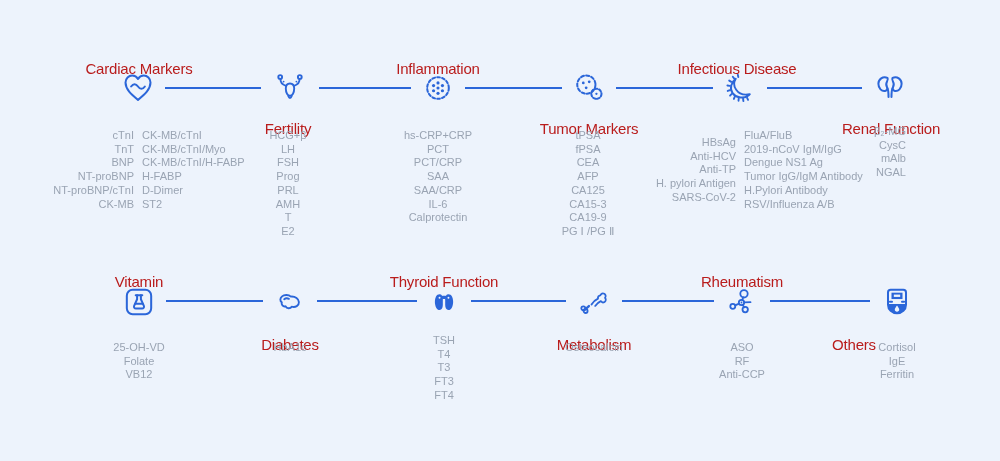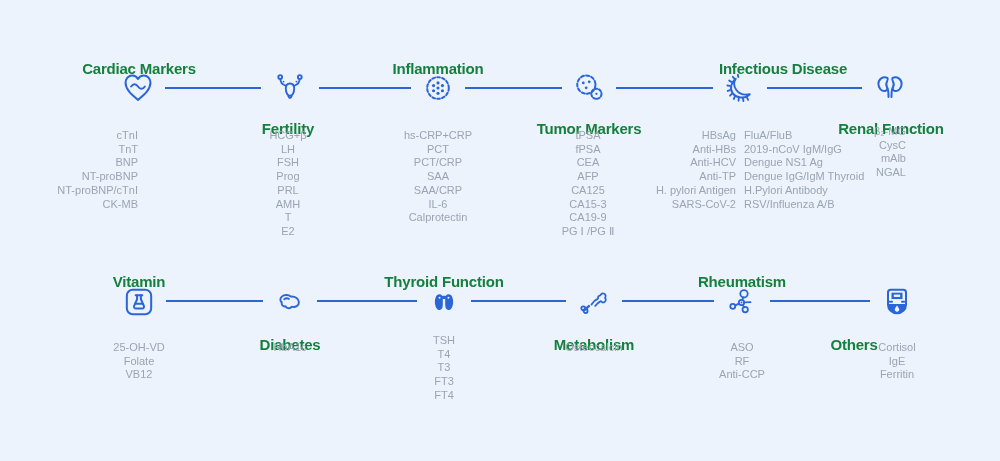--- a/index.html
+++ b/index.html
@@ -9,21 +9,21 @@
     font-family:"Liberation Sans",sans-serif;
   }
   .rowline{position:absolute;height:2px;background:#2b66d9;border-radius:1px;z-index:0;}
   .iconbox{
     position:absolute;transform:translate(-50%,-50%);
     background:#edf3fc;padding:0 9px;line-height:0;z-index:1;color:#2b66d9;
   }
   .iconbox svg{display:block;}
   .gtitle{
     position:absolute;transform:translateX(-50%);z-index:2;
-    font-size:15px;font-weight:700;color:#15803d;letter-spacing:-0.2px;white-space:nowrap;
+    font-size:15px;font-weight:400;color:#b91c1c;letter-spacing:-0.2px;white-space:nowrap;
   }
   .list{
     position:absolute;z-index:2;
     font-size:11px;line-height:13.7px;color:#9aa4b3;white-space:nowrap;
   }
   .list.center{transform:translateX(-50%);text-align:center;}
   .cols{display:flex;}
   .cols .col{width:50%;}
   .col.left{text-align:right;padding-right:4px;}
   .col.right{text-align:left;padding-left:4px;}
@@ -44,20 +44,28 @@
   </div>
   <div class="list cols" style="left:-52px;top:129px;width:380px;">
     <div class="col left">
         <div>cTnI</div>
         <div>TnT</div>
         <div>BNP</div>
         <div>NT-proBNP</div>
         <div>NT-proBNP/cTnI</div>
         <div>CK-MB</div>
       </div>
+    <div class="col right">
+        <div>CK-MB/cTnI</div>
+        <div>CK-MB/cTnI/Myo</div>
+        <div>CK-MB/cTnI/H-FABP</div>
+        <div>H-FABP</div>
+        <div>D-Dimer</div>
+        <div>ST2</div>
+      </div>
   </div>
 </section>
 
 <section>
   <h2 class="gtitle" style="left:288px;top:108px;">Fertility</h2>
   <div class="iconbox" style="left:290px;top:88px;">
     <svg width="40" height="36" viewBox="0 0 40 36" fill="none" stroke="currentColor" stroke-width="1.9" stroke-linecap="round" stroke-linejoin="round">
       <path d="M20 13.5 C17.5 13.5 15.8 15.4 15.8 18.6 C15.8 22.6 17.6 25.8 20 25.8 C22.4 25.8 24.2 22.6 24.2 18.6 C24.2 15.4 22.5 13.5 20 13.5 Z"></path>
       <path d="M16 15.8 C12.4 14.6 10.2 12 10.5 8.9"></path>
       <circle cx="10.2" cy="7" r="1.9"></circle>
@@ -123,50 +131,49 @@
       <div>CEA</div>
       <div>AFP</div>
       <div>CA125</div>
       <div>CA15-3</div>
       <div>CA19-9</div>
       <div>PG Ⅰ /PG Ⅱ</div>
     </div>
 </section>
 
 <section>
-  <h2 class="gtitle" style="left:737px;top:48px;margin-left:46px;">Infectious Disease</h2>
+  <h2 class="gtitle" style="left:737px;top:48px;">Infectious Disease</h2>
   <div class="iconbox" style="left:740px;top:88px;">
     <svg width="36" height="36" viewBox="0 0 34 34" fill="none" stroke="currentColor" stroke-width="1.8" stroke-linecap="round" stroke-linejoin="round">
       <path d="M13 8.2 C8.6 11.4 7 17.6 10 21.8 C13 26 19.6 27.2 24.2 24.6 C25 24.1 25.7 23.5 26.3 22.8 C20.8 24 16 22.4 13.4 18.7 C10.8 15 11.2 11 13 8.2 Z"></path>
       <path d="M15.4 6.6 L14.9 4.4"></path>
       <path d="M11.6 8.2 L10.2 6.4"></path>
       <path d="M8.8 11.2 L6.8 10"></path>
       <path d="M7.4 15 L5.1 14.6"></path>
       <path d="M7.6 19 L5.4 19.8"></path>
       <path d="M9.2 22.6 L7.6 24.2"></path>
       <path d="M12.1 25.2 L11.2 27.3"></path>
       <path d="M15.8 26.7 L15.6 29"></path>
       <path d="M19.9 27.1 L20.2 29.3"></path>
       <path d="M23.7 26.3 L24.6 28.2"></path>
     </svg>
   </div>
   <div class="list cols" style="left:505px;top:129px;width:470px;align-items:center;">
     <div class="col left">
         <div>HBsAg</div>
-        <div>Anti-HBs</div>
         <div>Anti-HCV</div>
         <div>Anti-TP</div>
         <div>H. pylori Antigen</div>
         <div>SARS-CoV-2</div>
       </div>
     <div class="col right">
         <div>FluA/FluB</div>
         <div>2019-nCoV IgM/IgG</div>
         <div>Dengue NS1 Ag</div>
-        <div>Dengue IgG/IgM Thyroid</div>
+        <div>Tumor IgG/IgM Antibody</div>
         <div>H.Pylori Antibody</div>
         <div>RSV/Influenza A/B</div>
       </div>
   </div>
 </section>
 
 <section>
   <h2 class="gtitle" style="left:891px;top:108px;">Renal Function</h2>
   <div class="iconbox" style="left:890px;top:87px;">
     <svg width="38" height="38" viewBox="0 0 36 36" fill="none" stroke="currentColor" stroke-width="1.9" stroke-linecap="round" stroke-linejoin="round">

